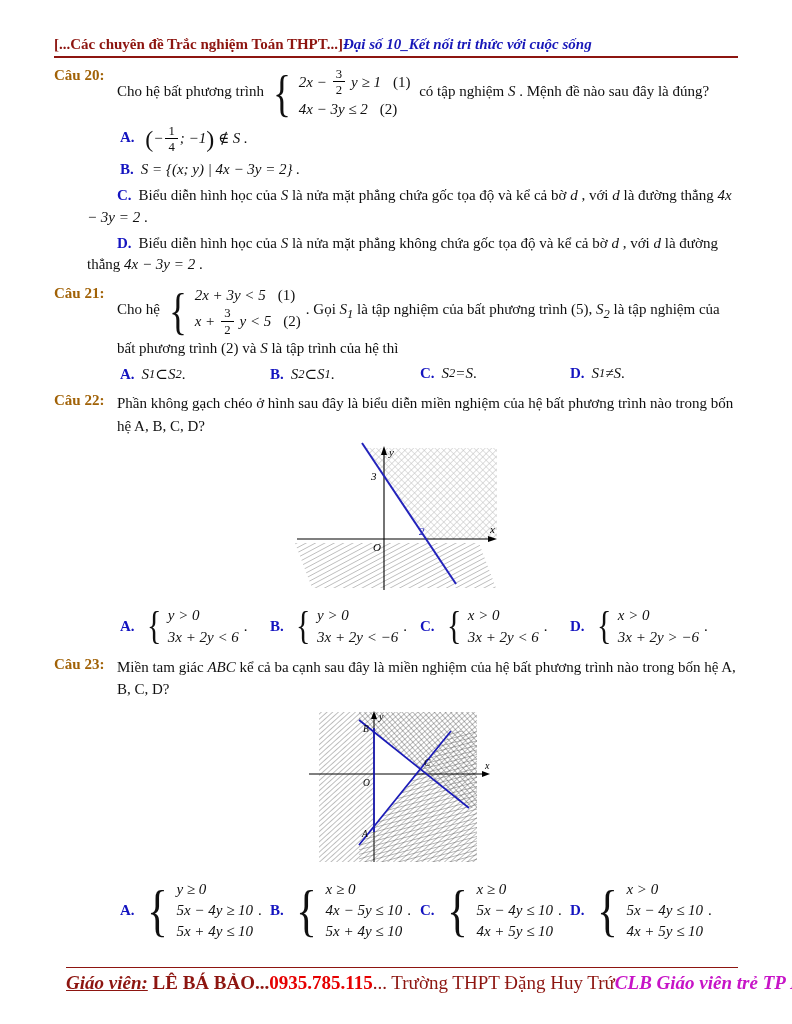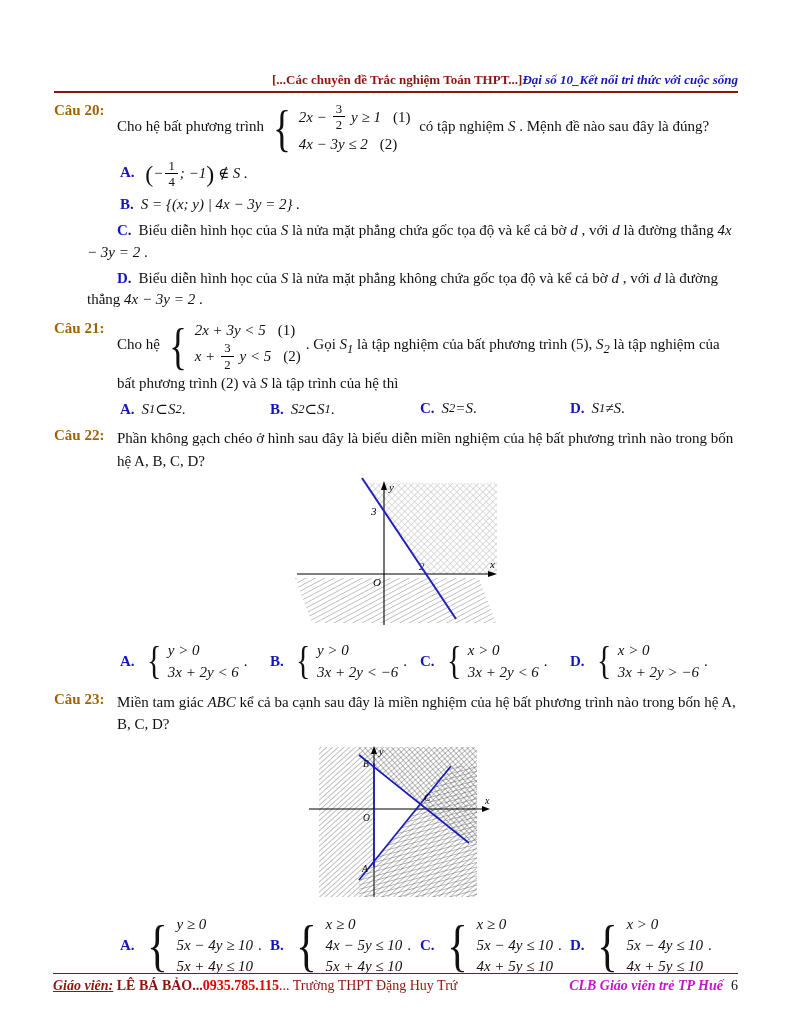--- a/index.html
+++ b/index.html
@@ -4,23 +4,23 @@
 <style>
   html,body{margin:0;padding:0;}
   body{
     width:792px;height:1024px;background:#fdfdfb;
     font-family:"Liberation Serif","DejaVu Serif",serif;
     font-size:15px;color:#101010;overflow:hidden;
   }
   .page{box-sizing:border-box;width:792px;height:1024px;padding:36px 54px 0;position:relative;background:#fff;}
 
   
-  .header{display:flex;justify-content:flex-end;align-items:baseline;font-weight:bold;font-size:13px;}
+  .header{display:flex;justify-content:flex-start;align-items:baseline;font-weight:bold;font-size:15px;}
   .h-left{color:#8d1510;}
-  .h-right{color:#1717b8;font-style:italic;margin-top:36px;}
+  .h-right{color:#1717b8;font-style:italic;}
   .h-rule{border-top:2.5px solid #8d1510;margin-top:3px;}
 
   
   .q{margin-top:9px;}
   .qrow{display:flex;align-items:flex-start;}
   .qlab{flex:0 0 63px;font-weight:bold;color:#a16207;}
   .qbody{flex:1;line-height:1.5;}
   .qtext{font-style:normal;}
   .mi{font-style:italic;}
 
@@ -47,21 +47,21 @@
   .optrow{display:flex;margin:6px 0 2px 66px;align-items:flex-start;}
   .optrow .ocol{width:150px;display:flex;align-items:center;}
   .optrow .ocol.last{width:auto;}
 
   
   .fig{text-align:center;margin:5px 0 7px;}
   .fig svg{overflow:visible;}
   .svgtxt{font-family:"Liberation Serif","DejaVu Serif",serif;font-style:italic;font-size:11px;fill:#000;}
 
   
-  .footer{position:absolute;left:53px;right:54px;bottom:30px;font-size:14px;}
+  .footer{position:absolute;left:66px;right:54px;bottom:30px;font-size:19px;}
   .f-rule{border-top:1.5px solid #8d1510;margin-bottom:4px;}
   .f-line{display:flex;justify-content:space-between;align-items:baseline;white-space:nowrap;}
   .f-gv{color:#8d1510;font-weight:bold;font-style:italic;text-decoration:underline;}
   .f-name{color:#8d1510;font-weight:bold;}
   .f-phone{color:#e60000;font-weight:bold;}
   .f-school{color:#8d1510;}
   .f-club{color:#c714c7;font-weight:bold;font-style:italic;margin-right:8px;}
   .f-page{color:#111;}
 </style>
 </head>

